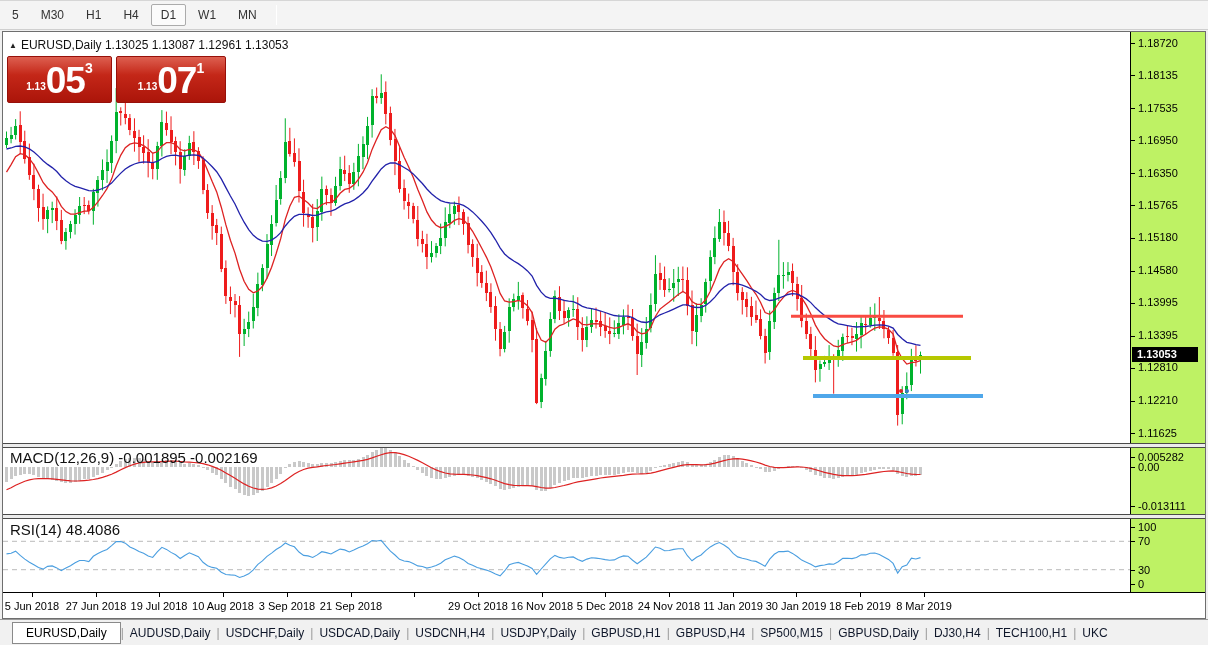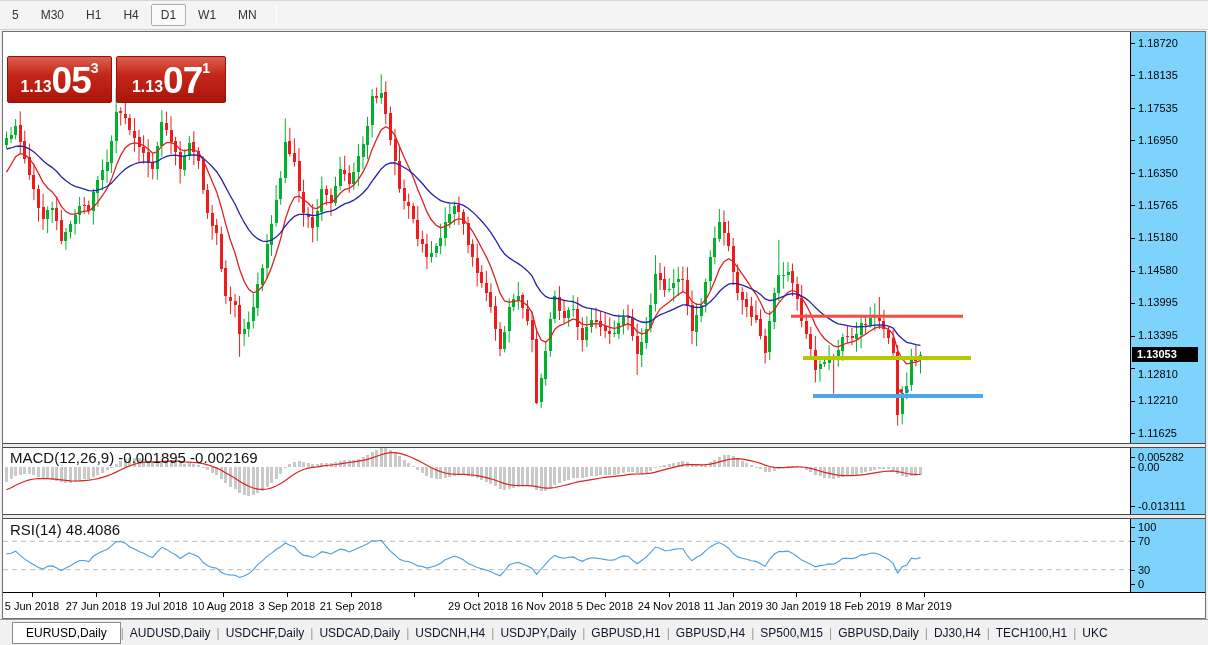--- a/index.html
+++ b/index.html
@@ -21,21 +21,21 @@
             border:1px solid #6e6e6e; background:#ffffff; }
   .pane-svg { position:absolute; left:0; }
   .splitter { position:absolute; left:0; width:1202px; height:5px; background:#ececec;
               border-top:1px solid #4a4a4a; border-bottom:1px solid #4a4a4a; z-index:5; cursor:row-resize; }
   .chart-title { position:absolute; left:6px; top:6px; font-size:12px; color:#111; z-index:3; white-space:nowrap; }
   .chart-title .marker { font-size:8px; margin-right:4px; vertical-align:1px; color:#222; }
   .ind-label { position:absolute; left:7px; font-size:15px; color:#111; z-index:3; white-space:nowrap; }
 
   
   .axis-strip { position:absolute; left:1127px; top:0; width:75px; height:560px;
-                background:#7dd3fc; border-left:1px solid #000; z-index:4; }
+                background:#bef264; border-left:1px solid #000; z-index:4; }
   .ax-label { position:absolute; left:7px; font-size:11px; color:#000; line-height:13px; white-space:nowrap; }
   .ax-tick { position:absolute; left:0; width:4px; height:1px; background:#000; }
   .price-tag { position:absolute; left:1px; width:66px; height:15px; background:#000; color:#fff;
                font-size:11px; font-weight:bold; line-height:15px; padding-left:5px; z-index:5; }
 
   
   .time-strip { position:absolute; left:0; top:560px; width:1202px; height:26px;
                 background:#ffffff; border-top:1px solid #000; z-index:4; }
   .date-label { position:absolute; top:7px; font-size:11px; color:#000; transform:translateX(-50%); white-space:nowrap; }
   .date-tick { position:absolute; top:0; width:1px; height:4px; background:#000; }
@@ -52,21 +52,21 @@
   .spin-btn { width:15px; background:linear-gradient(180deg,#f4f4f4,#dcdcdc); border:1px solid #b5b5b5;
               color:#7388ad; font-size:7px; display:flex; align-items:center; justify-content:center; cursor:pointer; }
   .vol-field { flex:1; border:none; outline:none; font-size:14px; font-weight:bold; color:#000;
                text-align:right; padding-right:5px; font-family:"Liberation Sans",sans-serif; width:58px; }
   .tp-row2 { display:flex; margin-top:3px; height:47px; }
   .quote-box { background:linear-gradient(180deg,#dd5f50 0%,#c42718 40%,#ab150a 100%);
                border:1px solid #97100a; border-radius:2px; color:#fff; display:flex;
                align-items:flex-end; justify-content:center; padding-bottom:5px; cursor:pointer; }
   .bid-box { width:105px; }
   .ask-box { width:110px; margin-left:4px; }
-  .q-prefix { font-size:16px; font-weight:bold; line-height:20px; }
+  .q-prefix { font-size:10px; font-weight:bold; line-height:20px; }
   .q-big { font-size:37px; font-weight:bold; line-height:33px; letter-spacing:-1px; }
   .q-sup { font-size:14px; font-weight:bold; align-self:flex-start; margin-top:3px; }
 
   
   .tabbar { position:absolute; left:0; top:619px; width:1208px; height:26px; background:#f1f1f1;
             border-top:1px solid #9a9a9a; display:flex; align-items:center; font-size:12px; overflow:hidden; }
   .tab-active { background:#fff; border:1px solid #8a8a8a; color:#000; padding:3px 13px;
                 margin-left:12px; white-space:nowrap; cursor:pointer; }
   .tab { color:#0f172a; padding:3px 6px; white-space:nowrap; cursor:pointer; }
   .tab-sep { color:#999; }
@@ -81,20 +81,23 @@
       <div class="tf-btn">M30</div>
       <div class="tf-btn">H1</div>
       <div class="tf-btn">H4</div>
       <div class="tf-btn tf-active">D1</div>
       <div class="tf-btn">W1</div>
       <div class="tf-btn">MN</div>
       <div class="tb-sep"></div>
     </div>
 
   <div class="window">
+    <div class="chart-title">
+      <span class="marker">▲</span><span>EURUSD,Daily  1.13025 1.13087 1.12961 1.13053</span>
+    </div>
 
     <div class="trade-panel">
       <div class="tp-row2">
         <div class="quote-box bid-box">
           <span class="q-prefix">1.13</span>
             <span class="q-big">05</span>
             <span class="q-sup">3</span>
         </div>
         <div class="quote-box ask-box">
           <span class="q-prefix">1.13</span>
@@ -745,21 +748,21 @@
         <div class="ax-label" style="top: 167px;">1.15765</div>
         <div class="ax-tick" style="top: 206px;"></div>
         <div class="ax-label" style="top: 199px;">1.15180</div>
         <div class="ax-tick" style="top: 239px;"></div>
         <div class="ax-label" style="top: 232px;">1.14580</div>
         <div class="ax-tick" style="top: 271px;"></div>
         <div class="ax-label" style="top: 264px;">1.13995</div>
         <div class="ax-tick" style="top: 304px;"></div>
         <div class="ax-label" style="top: 297px;">1.13395</div>
         <div class="ax-tick" style="top: 336px;"></div>
-        <div class="ax-label" style="top: 336px;">1.12810</div>
+        <div class="ax-label" style="top: 329px;">1.12810</div>
         <div class="ax-tick" style="top: 369px;"></div>
         <div class="ax-label" style="top: 362px;">1.12210</div>
         <div class="ax-tick" style="top: 401px;"></div>
         <div class="ax-label" style="top: 395px;">1.11625</div>
         <div class="price-tag" style="top: 315px;">1.13053</div>
         <div class="ax-label" style="top: 419px;">0.005282</div>
         <div class="ax-tick" style="top: 425px;"></div>
         <div class="ax-label" style="top: 429px;">0.00</div>
         <div class="ax-tick" style="top: 435px;"></div>
         <div class="ax-label" style="top: 468px;">-0.013111</div>

